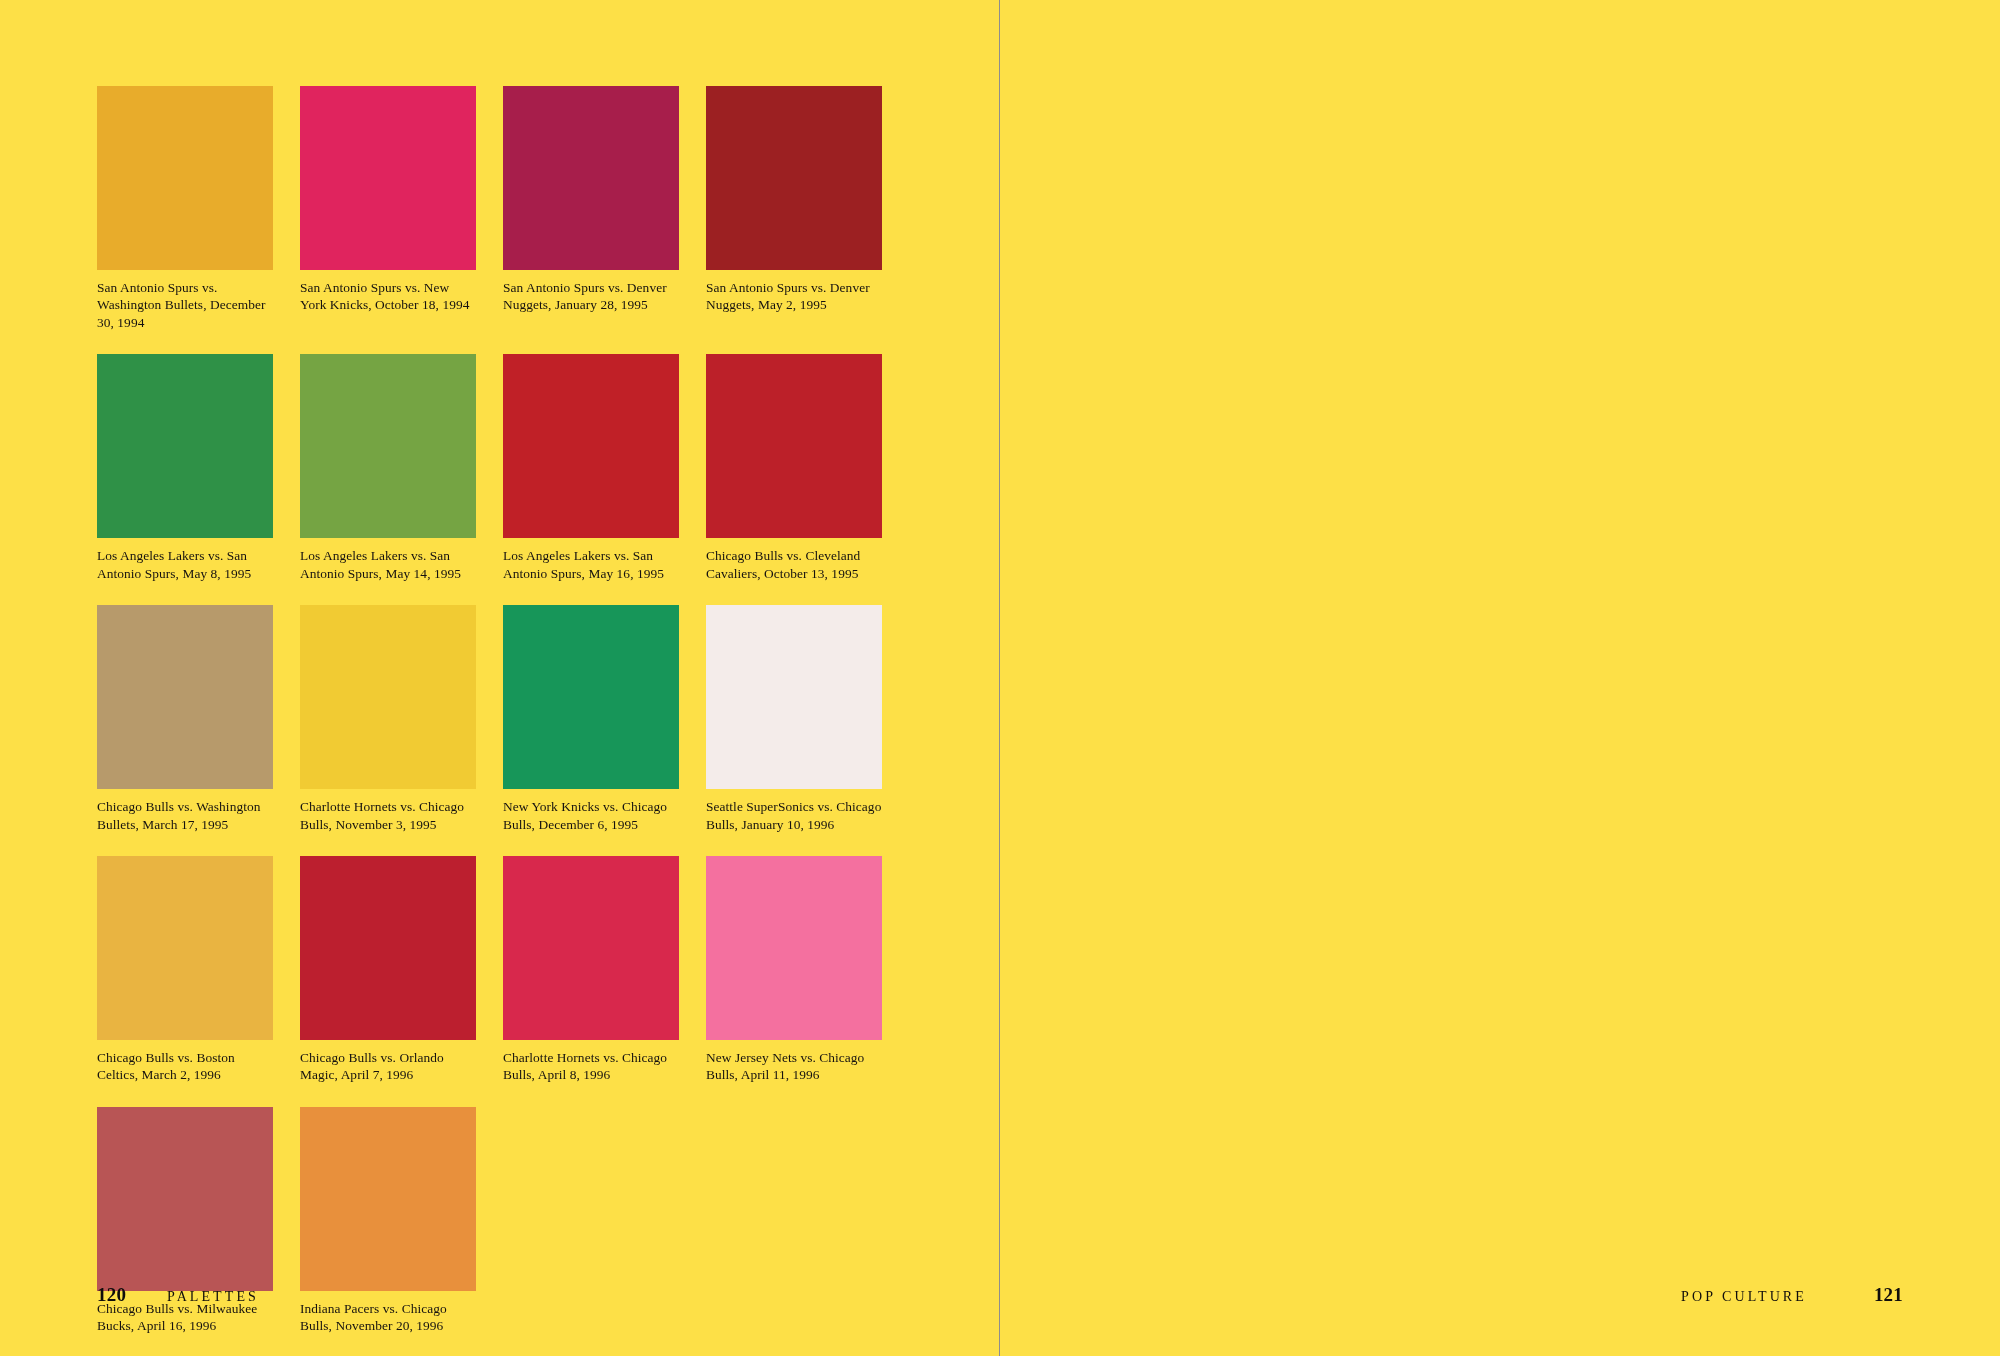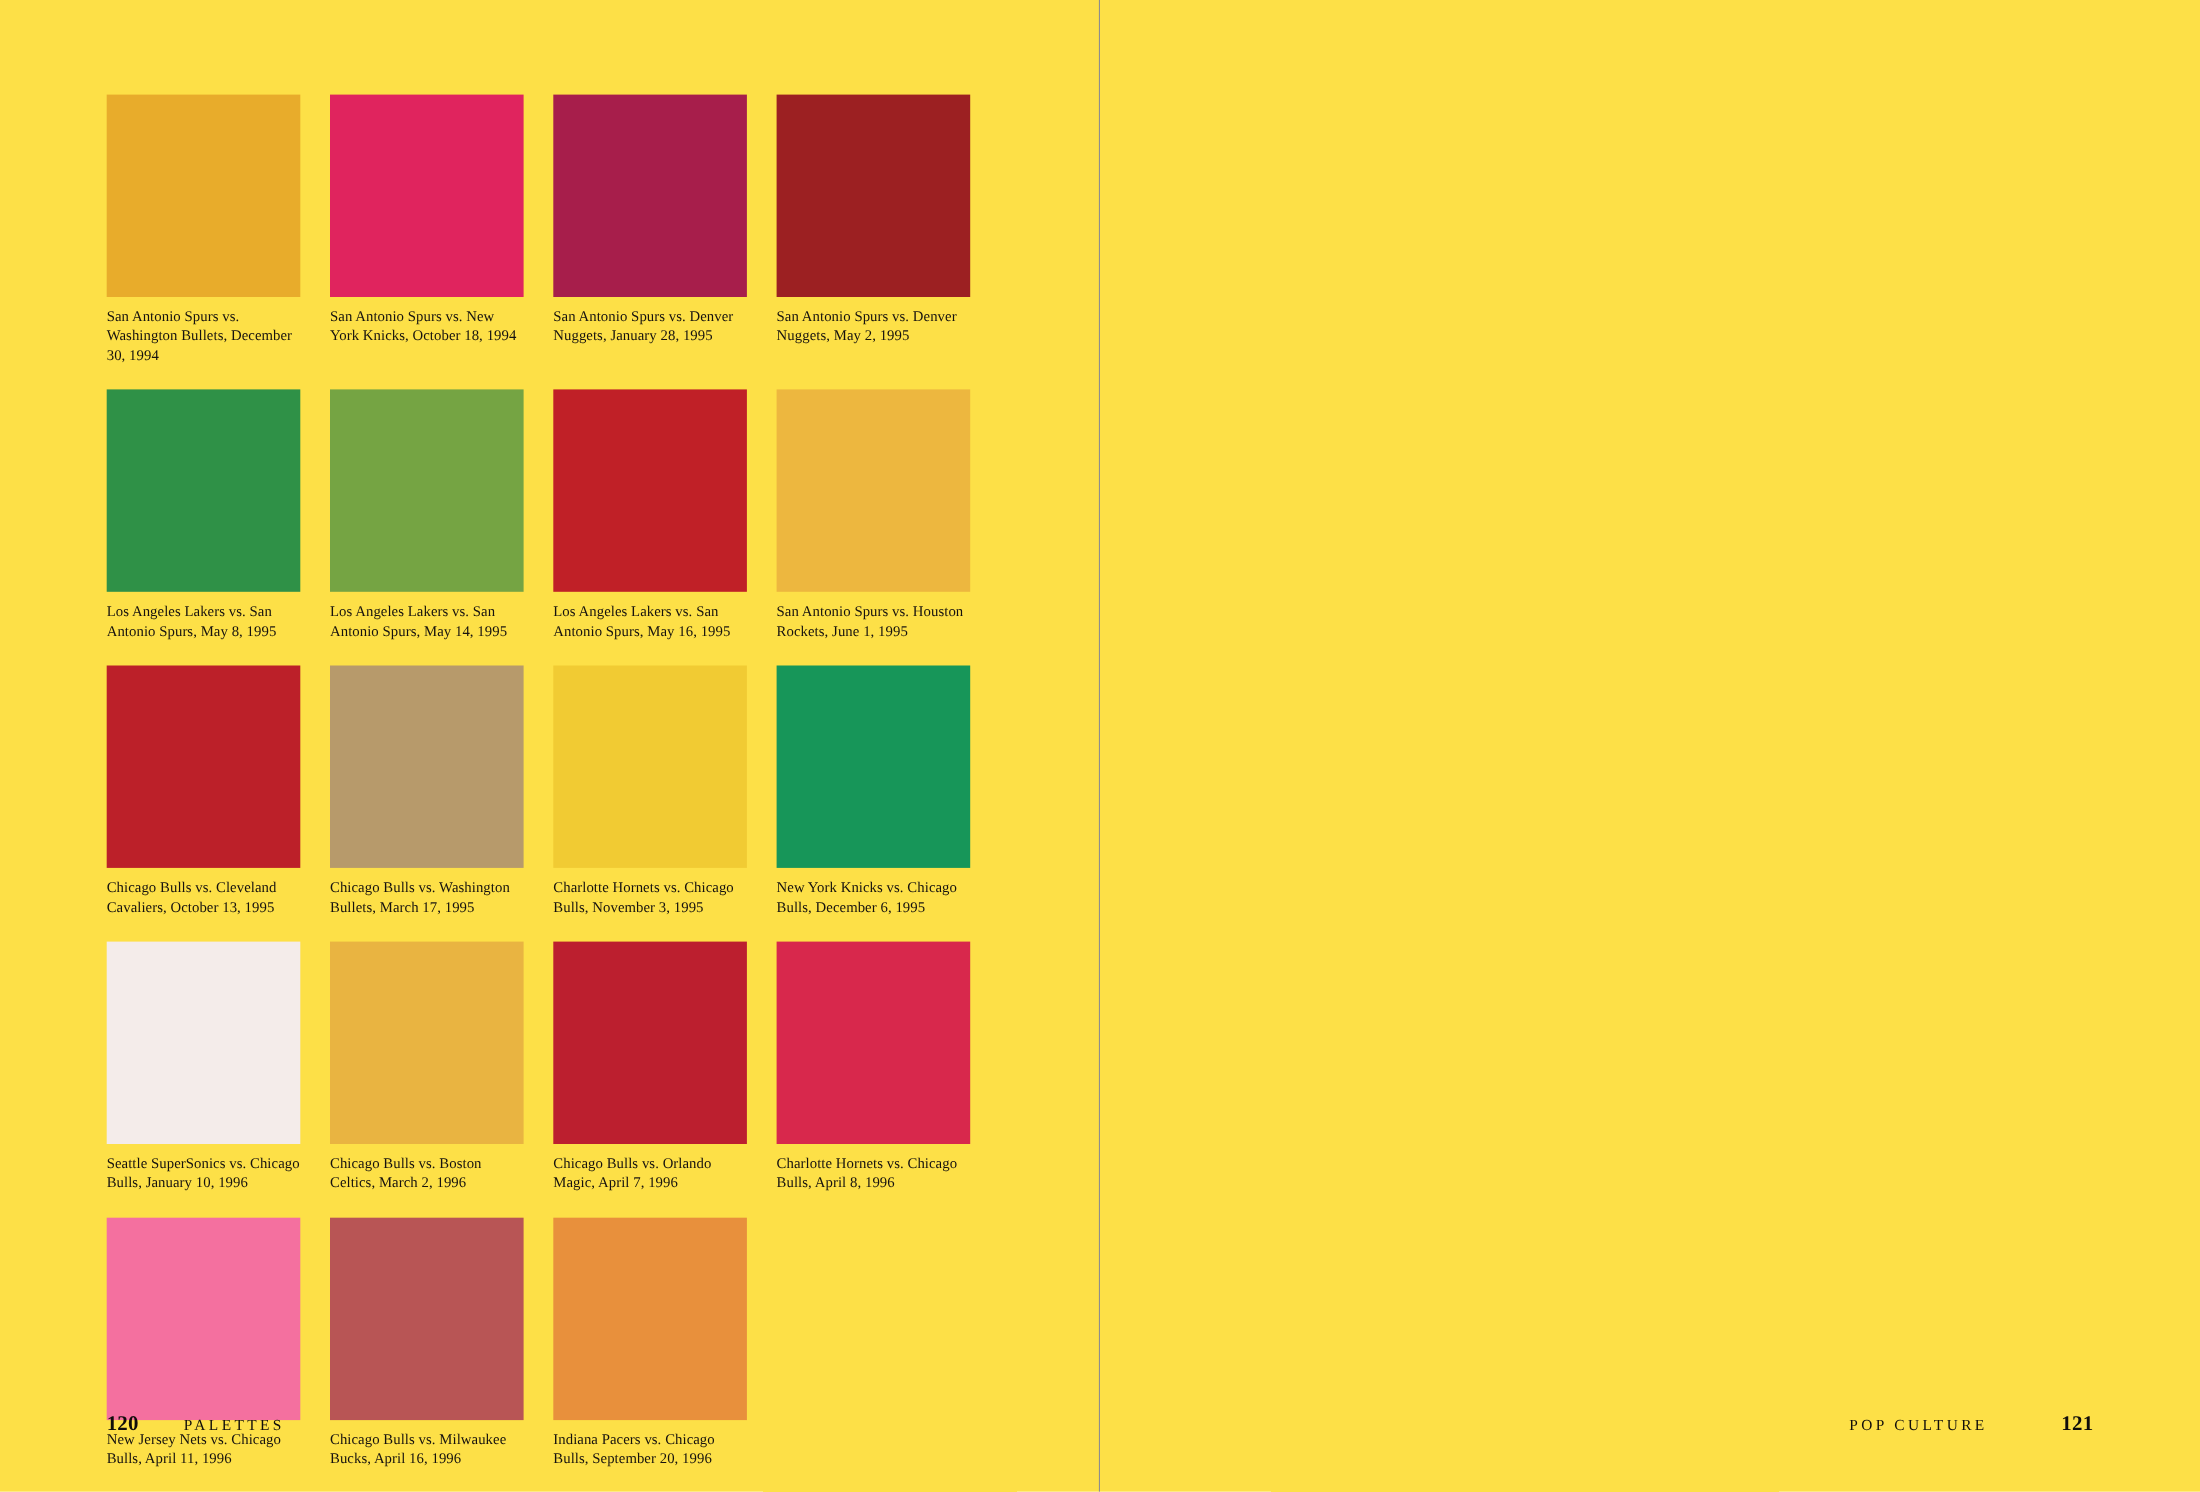--- a/index.html
+++ b/index.html
@@ -129,24 +129,20 @@
         </div>
         <div class="cell">
           <div class="swatch" style="background: rgb(117, 164, 67);"></div>
           <div class="caption">Los Angeles Lakers vs. San Antonio Spurs, May 14, 1995</div>
         </div>
         <div class="cell">
           <div class="swatch" style="background: rgb(192, 32, 39);"></div>
           <div class="caption">Los Angeles Lakers vs. San Antonio Spurs, May 16, 1995</div>
         </div>
         <div class="cell">
-          <div class="swatch" style="background: rgb(237, 183, 63);"></div>
-          <div class="caption">San Antonio Spurs vs. Houston Rockets, June 1, 1995</div>
-        </div>
-        <div class="cell">
           <div class="swatch" style="background: rgb(188, 32, 41);"></div>
           <div class="caption">Chicago Bulls vs. Cleveland Cavaliers, October 13, 1995</div>
         </div>
         <div class="cell">
           <div class="swatch" style="background: rgb(183, 154, 107);"></div>
           <div class="caption">Chicago Bulls vs. Washington Bullets, March 17, 1995</div>
         </div>
         <div class="cell">
           <div class="swatch" style="background: rgb(241, 203, 51);"></div>
           <div class="caption">Charlotte Hornets vs. Chicago Bulls, November 3, 1995</div>
@@ -174,21 +170,21 @@
         <div class="cell">
           <div class="swatch" style="background: rgb(244, 112, 159);"></div>
           <div class="caption">New Jersey Nets vs. Chicago Bulls, April 11, 1996</div>
         </div>
         <div class="cell">
           <div class="swatch" style="background: rgb(184, 85, 85);"></div>
           <div class="caption">Chicago Bulls vs. Milwaukee Bucks, April 16, 1996</div>
         </div>
         <div class="cell">
           <div class="swatch" style="background: rgb(232, 144, 60);"></div>
-          <div class="caption">Indiana Pacers vs. Chicago Bulls, September 20, 1996</div>
+          <div class="caption">Indiana Pacers vs. Chicago Bulls, November 20, 1996</div>
         </div>
       </div>
     <div class="footer">
       <span class="folio">120</span>
       <span class="running-head">PALETTES</span>
     </div>
   </div>
 
   <div class="page page-right">
 

